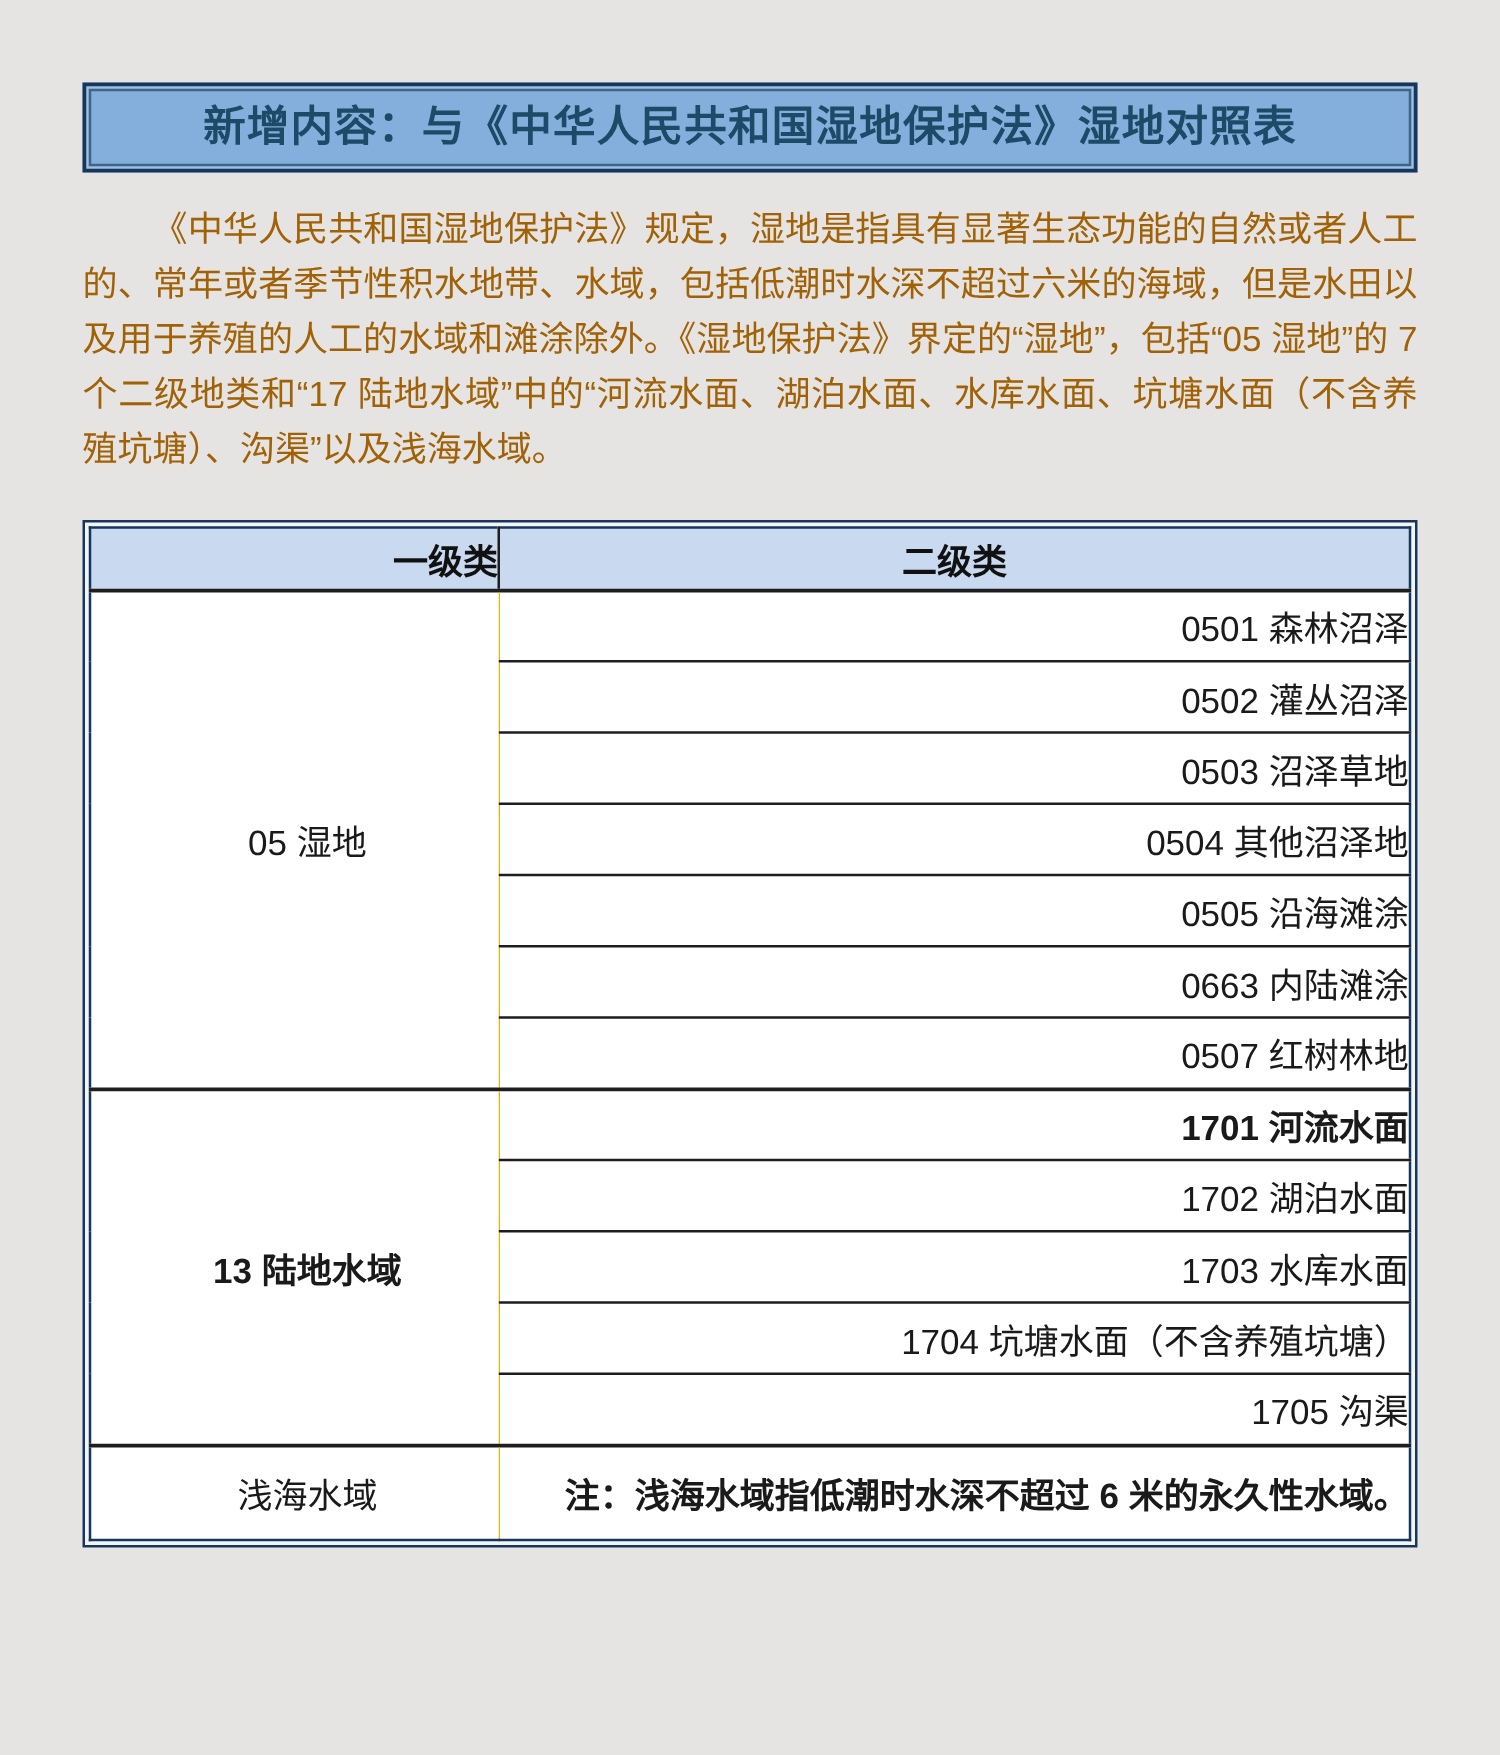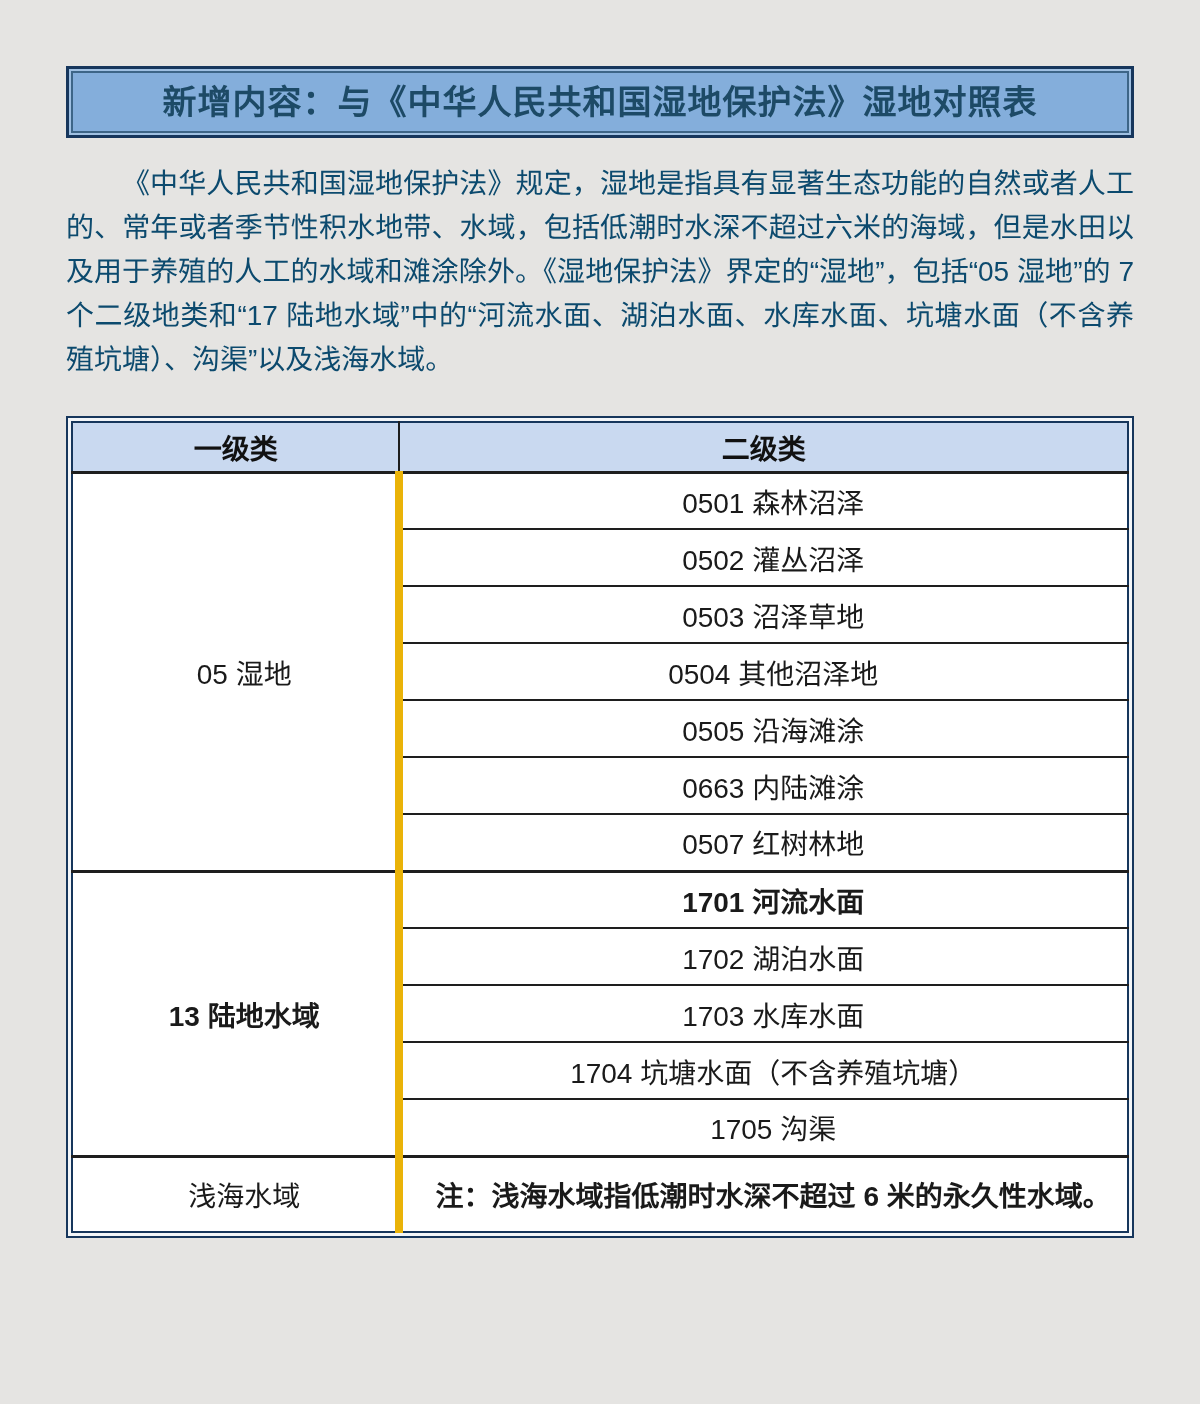--- a/index.html
+++ b/index.html
@@ -36,21 +36,21 @@
     color: #1d4a66;
     letter-spacing: 1px;
   }
 
   
   .intro {
     font-size: 28px;
     line-height: 44px;
     text-align: justify;
     text-indent: 56px;
-    color: #0c4a6e;
+    color: #a16207;
     margin-bottom: 34px;
   }
 
   
   .table-wrap {
     border: 2px solid #16365c;
     background: #f2f5f8;
     padding: 3px;
     margin-bottom: 30px;
   }
@@ -62,33 +62,33 @@
     font-size: 28px;
   }
   th {
     background: #c9d9f0;
     font-weight: bold;
     text-align: center;
     height: 50px;
     border-bottom: 3px solid #1e1e1e;
     color: #111;
   }
-  th.col1 { width: 31%; border-right: 2px solid #1e1e1e; }
+  th.col1 { width: 31%; border-right: 2px solid #1e1e1e; text-align: right; }
   td { border-top: 2px solid #1e1e1e; }
   td.level1 {
     text-align: center;
     vertical-align: middle;
-    border-right: 8px solid #eab308;
+    border-right: 1px solid #eab308;
     padding-left: 20px;
   }
   td.level1.bold { font-weight: normal; }
   td.level2 {
     height: 57px;
     padding-left: 16px;
-    text-align: center;
+    text-align: right;
     vertical-align: middle;
   }
   tr.group-start td { border-top: 3px solid #1e1e1e; font-weight: bold; }
   tbody tr:last-child td.level2 { height: 76px; }
 
   
   .note {
     display: flex;
     align-items: flex-start;
     font-size: 28px;

